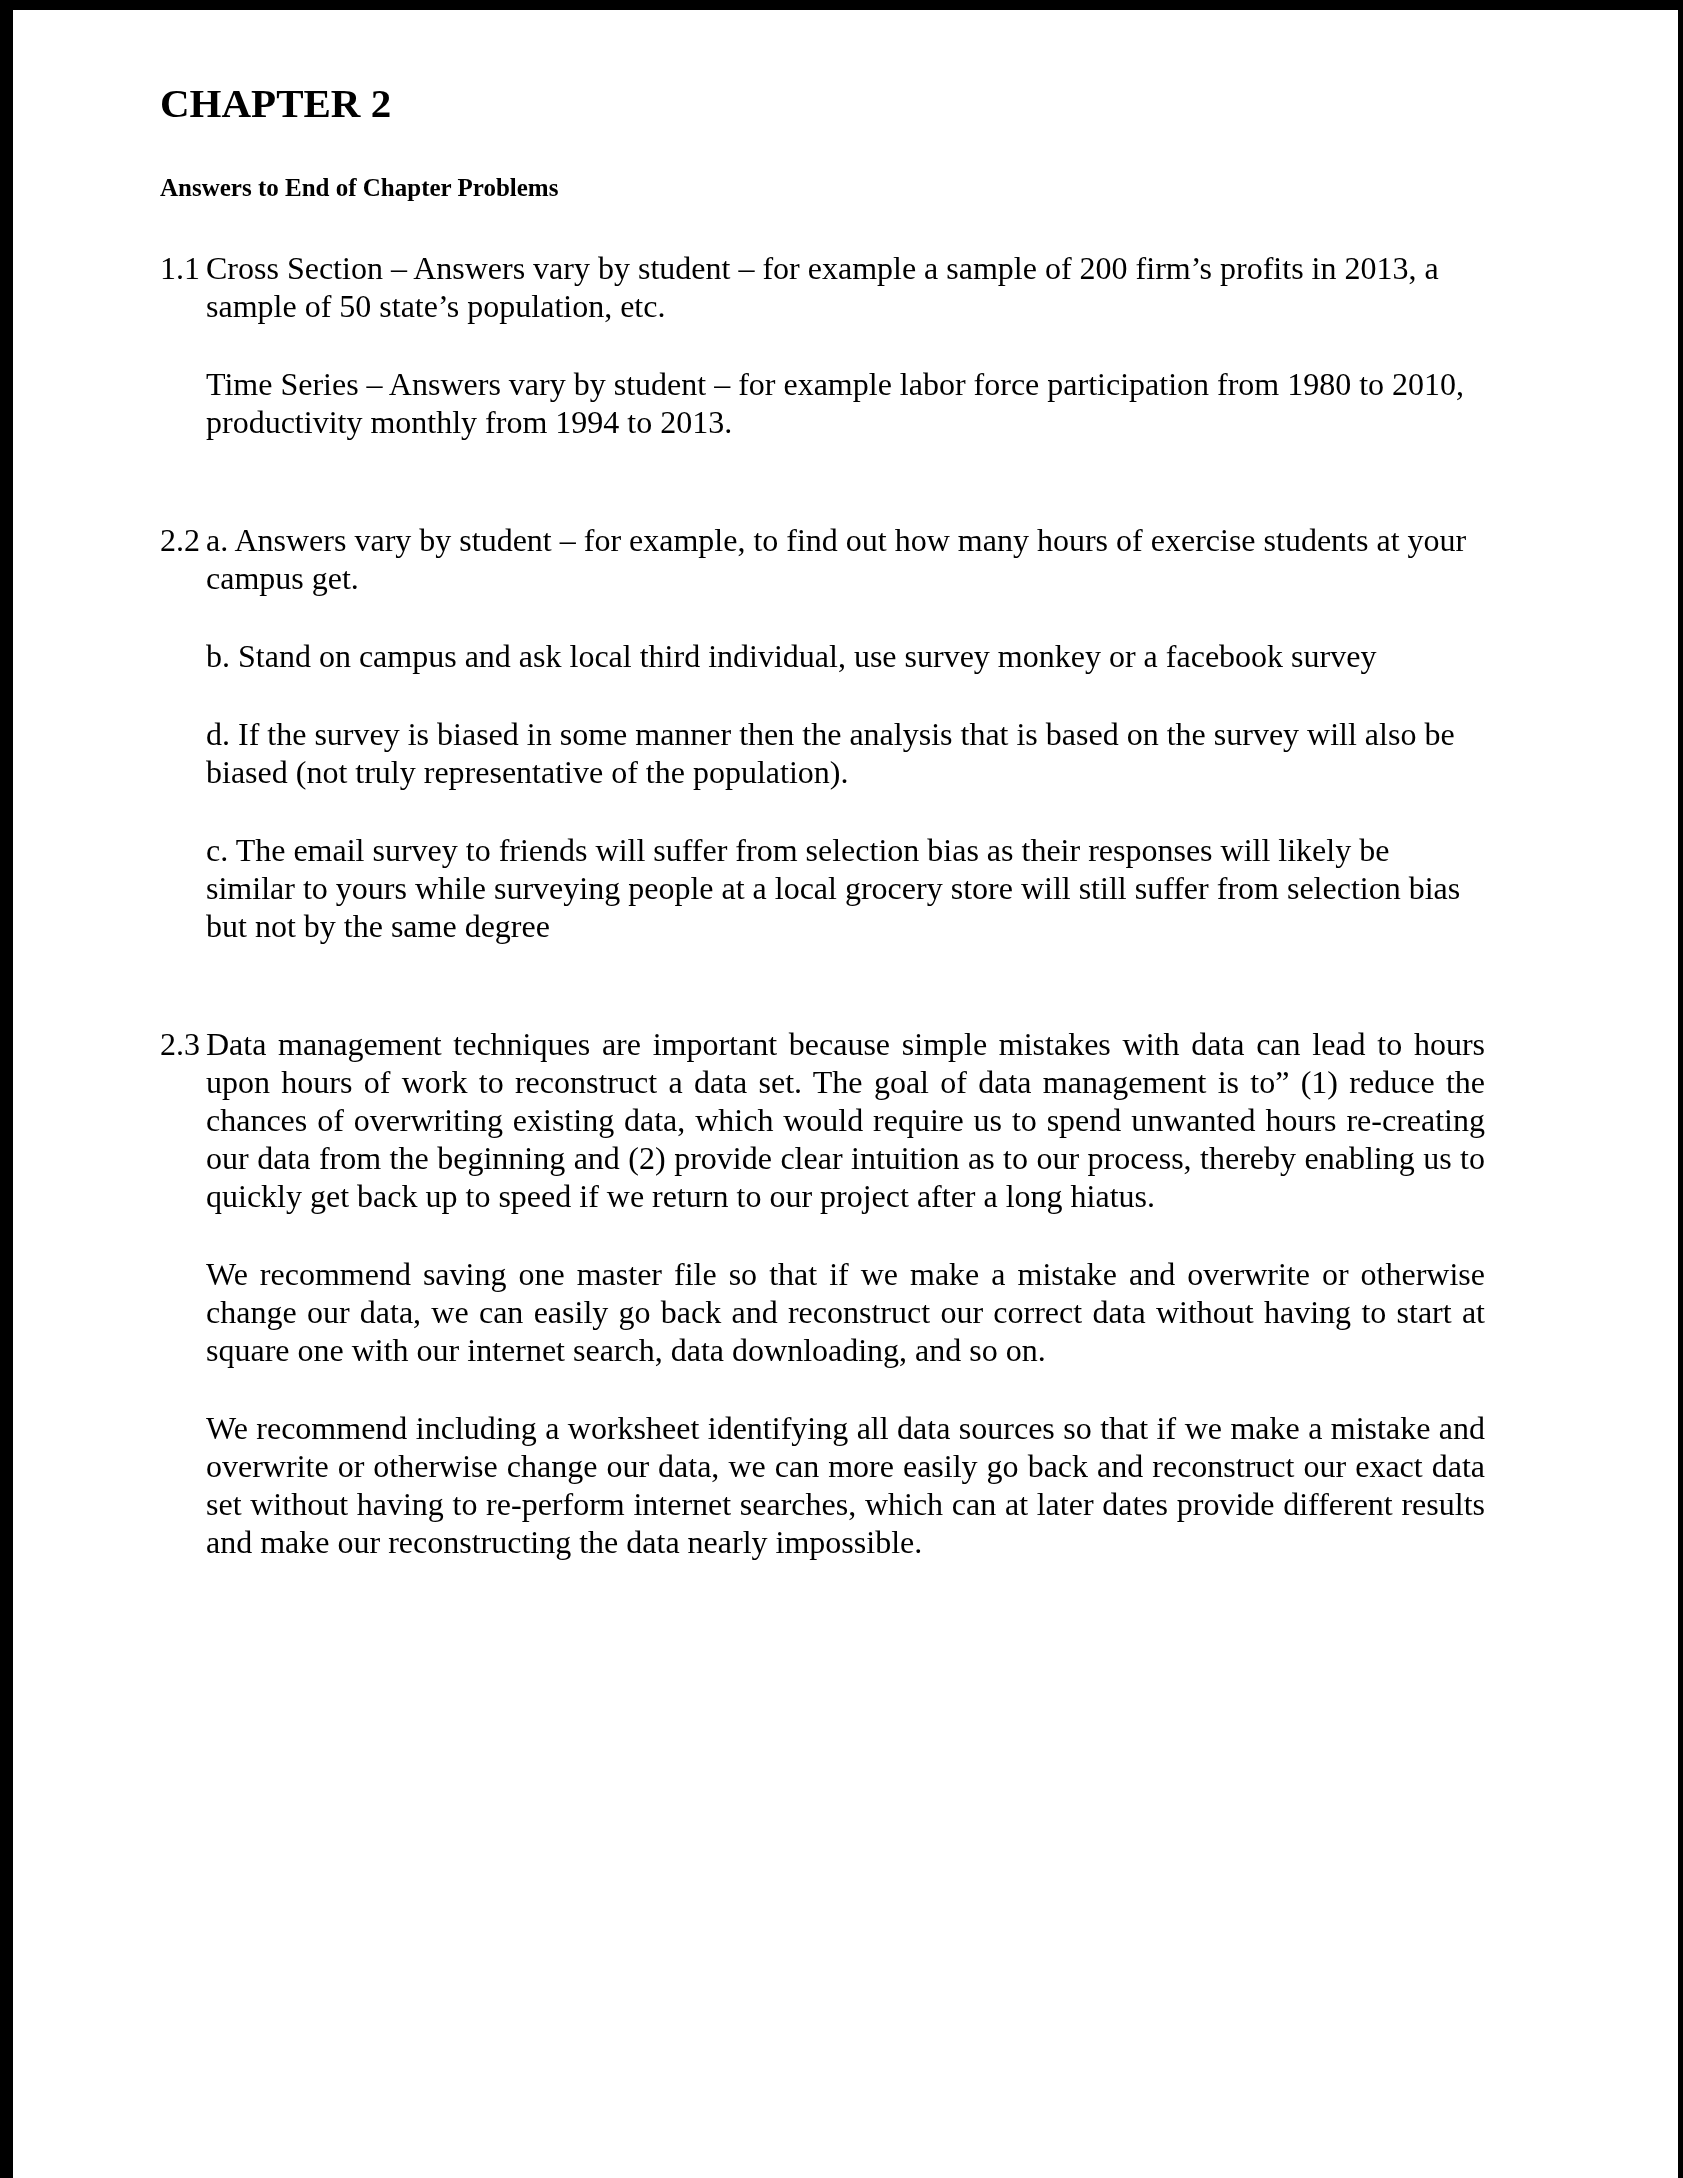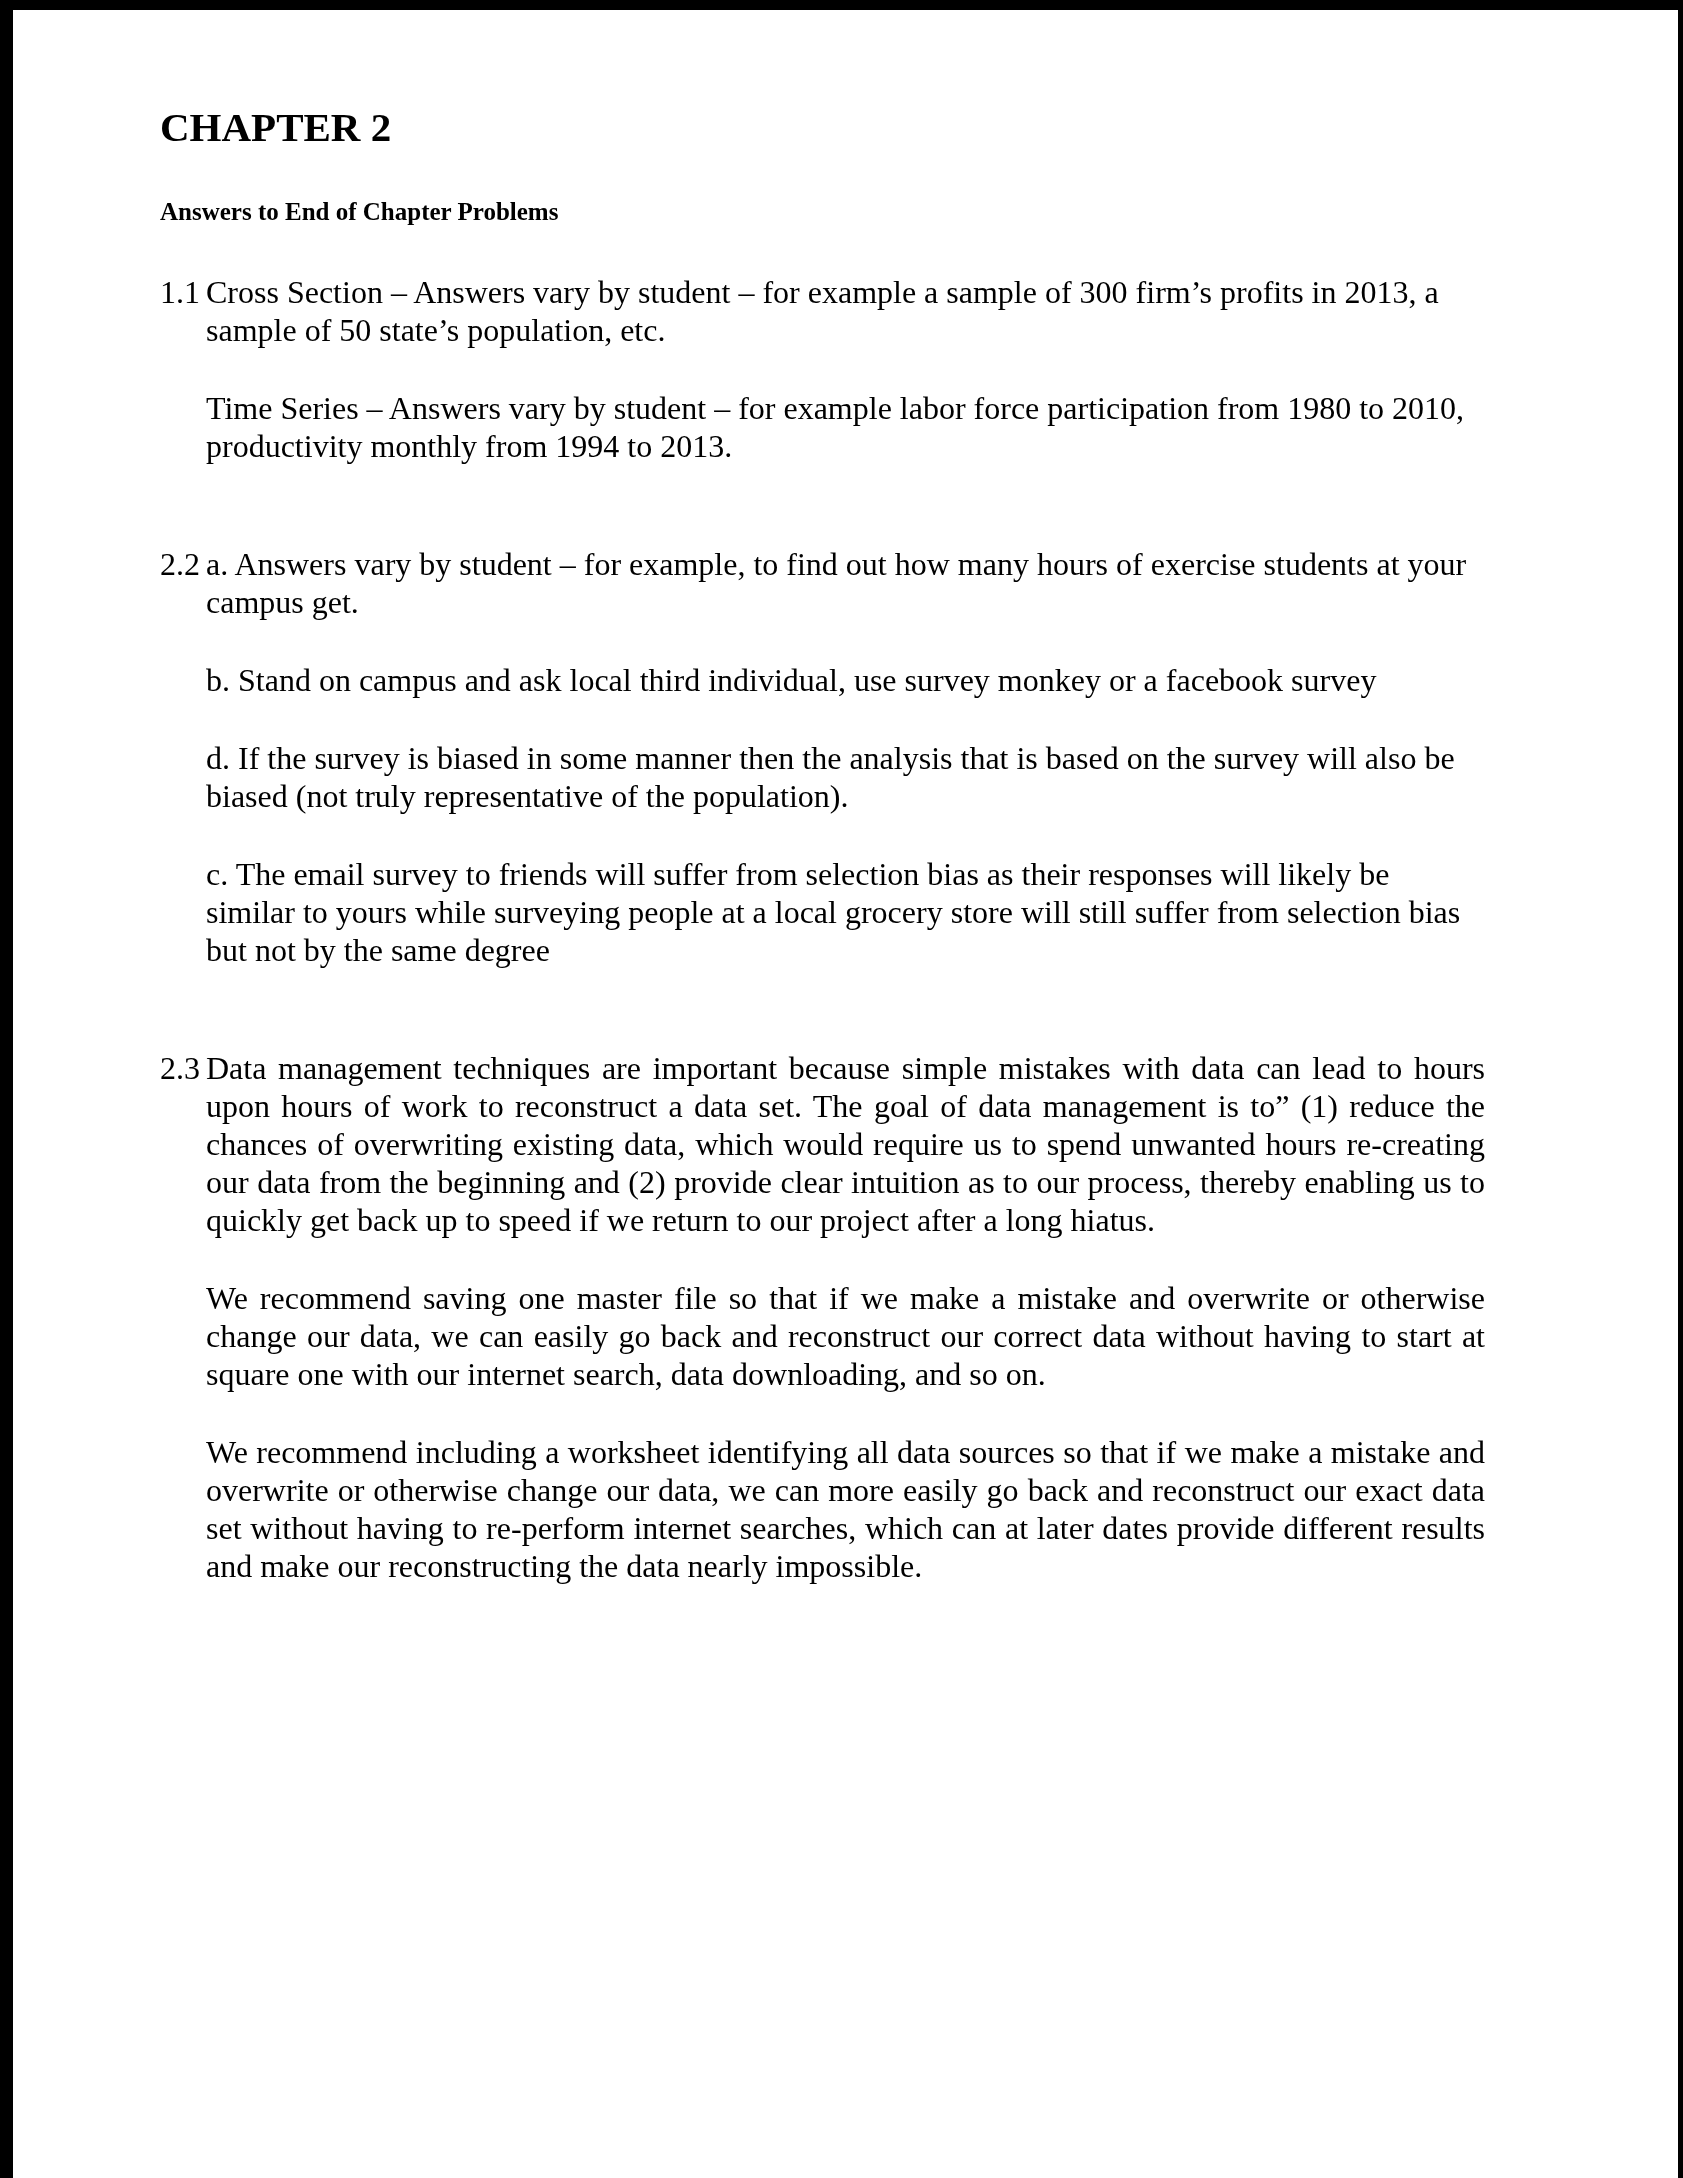--- a/index.html
+++ b/index.html
@@ -14,21 +14,21 @@
     overflow: hidden;
   }
   .edge { position: absolute; background: #000000; }
   .edge-top   { top: 0; left: 0; width: 100%; height: 10px; }
   .edge-left  { top: 0; left: 0; width: 13px; height: 100%; }
   .edge-right { top: 0; right: 0; width: 5px; height: 100%; }
 
   .content {
     margin-left: 160px;
     width: 1325px;
-    padding-top: 104px;
+    padding-top: 80px;
   }
   .chapter-title {
     font-size: 41px;
     line-height: 46px;
     font-weight: bold;
     margin-bottom: 43px;
   }
   .page-subtitle {
     font-size: 25px;
     line-height: 38px;
@@ -60,21 +60,21 @@
   <div class="edge edge-right"></div>
 
   <div class="content">
 
     <h1 class="chapter-title">CHAPTER 2</h1>
     <h2 class="page-subtitle">Answers to End of Chapter Problems</h2>
 
     <section class="problem">
       <div class="num">1.1</div>
       <div class="answer">
-        <p class="para">Cross Section – Answers vary by student – for example a sample of 300 firm’s profits in 2013, a sample of 50 state’s population, etc.</p>
+        <p class="para">Cross Section – Answers vary by student – for example a sample of 200 firm’s profits in 2013, a sample of 50 state’s population, etc.</p>
         <p class="para">Time Series – Answers vary by student – for example labor force participation from 1980 to 2010, productivity monthly from 1994 to 2013.</p>
       </div>
     </section>
 
     <section class="problem">
       <div class="num">2.2</div>
       <div class="answer">
         <p class="para">a. Answers vary by student – for example, to find out how many hours of exercise students at your campus get.</p>
         <p class="para">b. Stand on campus and ask local third individual, use survey monkey or a facebook survey</p>
         <p class="para">d. If the survey is biased in some manner then the analysis that is based on the survey will also be biased (not truly representative of the population).</p>

